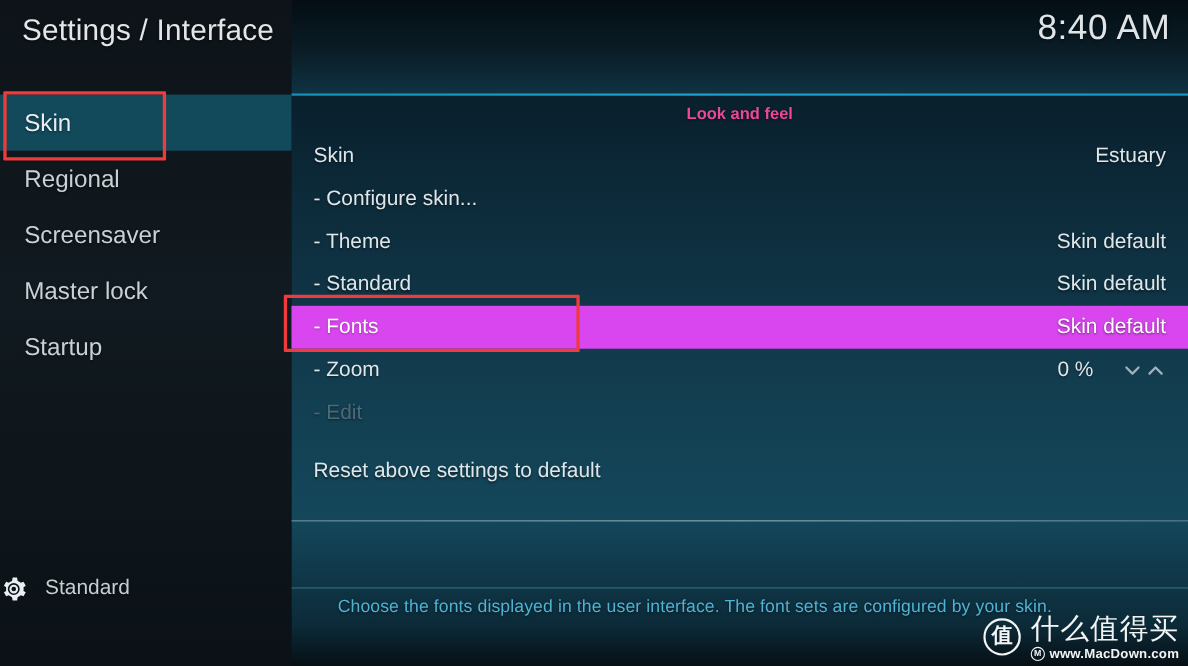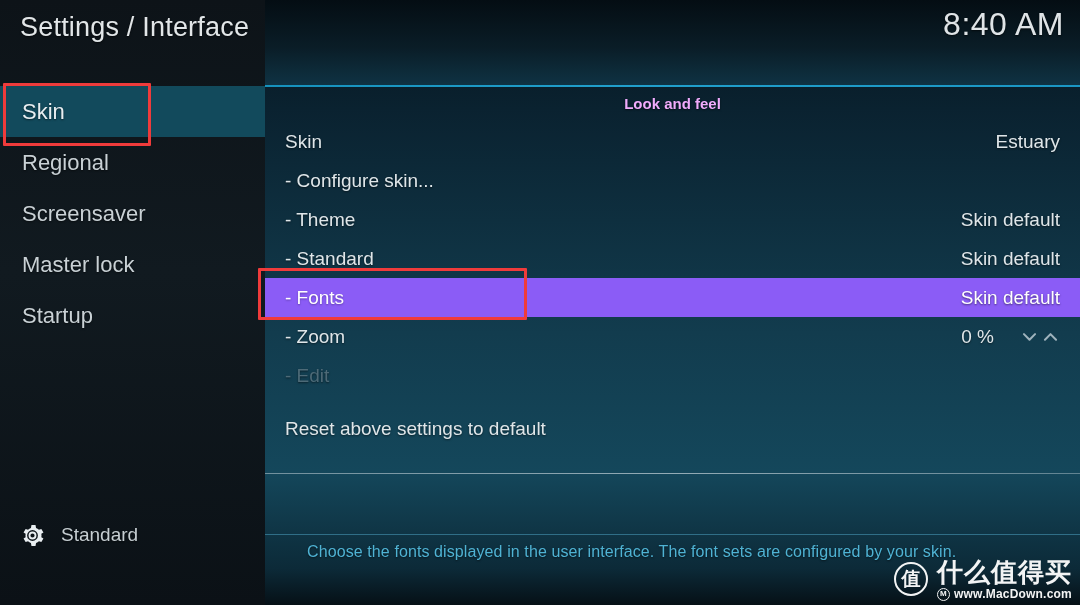--- a/index.html
+++ b/index.html
@@ -59,40 +59,40 @@
   .side-item {
     position:relative; height:51px; line-height:51px;
     padding-left:22px; font-size:22px; color:#c9d1d5; font-weight:400;
     white-space:nowrap; text-shadow:0 1px 2px rgba(0,0,0,.5);
   }
   .side-item.selected {
     background:#124a5c; color:#e8eef1; width:265px;
   }
   .side-footer {
     position:absolute; left:0; bottom:50px; width:265px; height:40px;
-    display:flex; align-items:center; padding-left:20px; gap:16px;
+    display:flex; align-items:center; gap:16px;
   }
   .gear-icon { width:25px; height:25px; display:block; }
   .side-footer-label {
     font-size:19px; color:#c6ced2; text-shadow:0 1px 2px rgba(0,0,0,.5);
   }
 
   
   .content { position:absolute; left:265px; top:86px; width:815px; bottom:0; }
   .cat-header {
     height:36px; line-height:36px; text-align:center;
-    font-size:15px; font-weight:bold; color:#f0abfc;
+    font-size:15px; font-weight:bold; color:#ec4899;
     text-shadow:0 1px 2px rgba(0,0,0,.55);
   }
   .rows { position:relative; }
   .row {
     position:relative; height:39px; display:flex; align-items:center;
     padding:0 20px 0 20px;
   }
-  .row.highlight { background:#8b5cf6; }
+  .row.highlight { background:#d946ef; }
   .row-label {
     font-size:19px; color:#dfe6e9; flex:1 1 auto; white-space:nowrap;
     text-shadow:0 1px 2px rgba(0,0,0,.5);
   }
   .row.disabled .row-label { color:#4d6a77; }
   .row.highlight .row-label { color:#ffffff; text-shadow:0 1px 2px rgba(0,0,0,.3); }
   .row-value {
     font-size:19px; color:#dfe6e9; white-space:nowrap; text-align:right;
     text-shadow:0 1px 2px rgba(0,0,0,.5);
   }
@@ -143,21 +143,21 @@
   .wm-badge {
     width:34px; height:34px; border-radius:50%;
     border:2.5px solid #ffffff; color:#ffffff;
     display:flex; align-items:center; justify-content:center;
     font-size:19px; font-weight:bold; line-height:1;
     font-family:"DejaVu Sans", sans-serif;
     margin-top:3px;
   }
   .wm-right { display:flex; flex-direction:column; }
   .wm-cn {
-    font-size:26px; font-weight:bold; color:#ffffff; line-height:1.05;
+    font-size:26px; font-weight:normal; color:#ffffff; line-height:1.05;
     letter-spacing:1px; font-family:"DejaVu Sans", sans-serif;
   }
   .wm-url {
     font-size:12px; font-weight:bold; color:#ffffff; letter-spacing:.2px;
     display:flex; align-items:center; gap:4px; margin-top:1px;
   }
   .wm-m {
     display:inline-flex; align-items:center; justify-content:center;
     width:13px; height:13px; border-radius:50%; border:1.2px solid #fff;
     font-size:8px; font-weight:bold; line-height:1;

